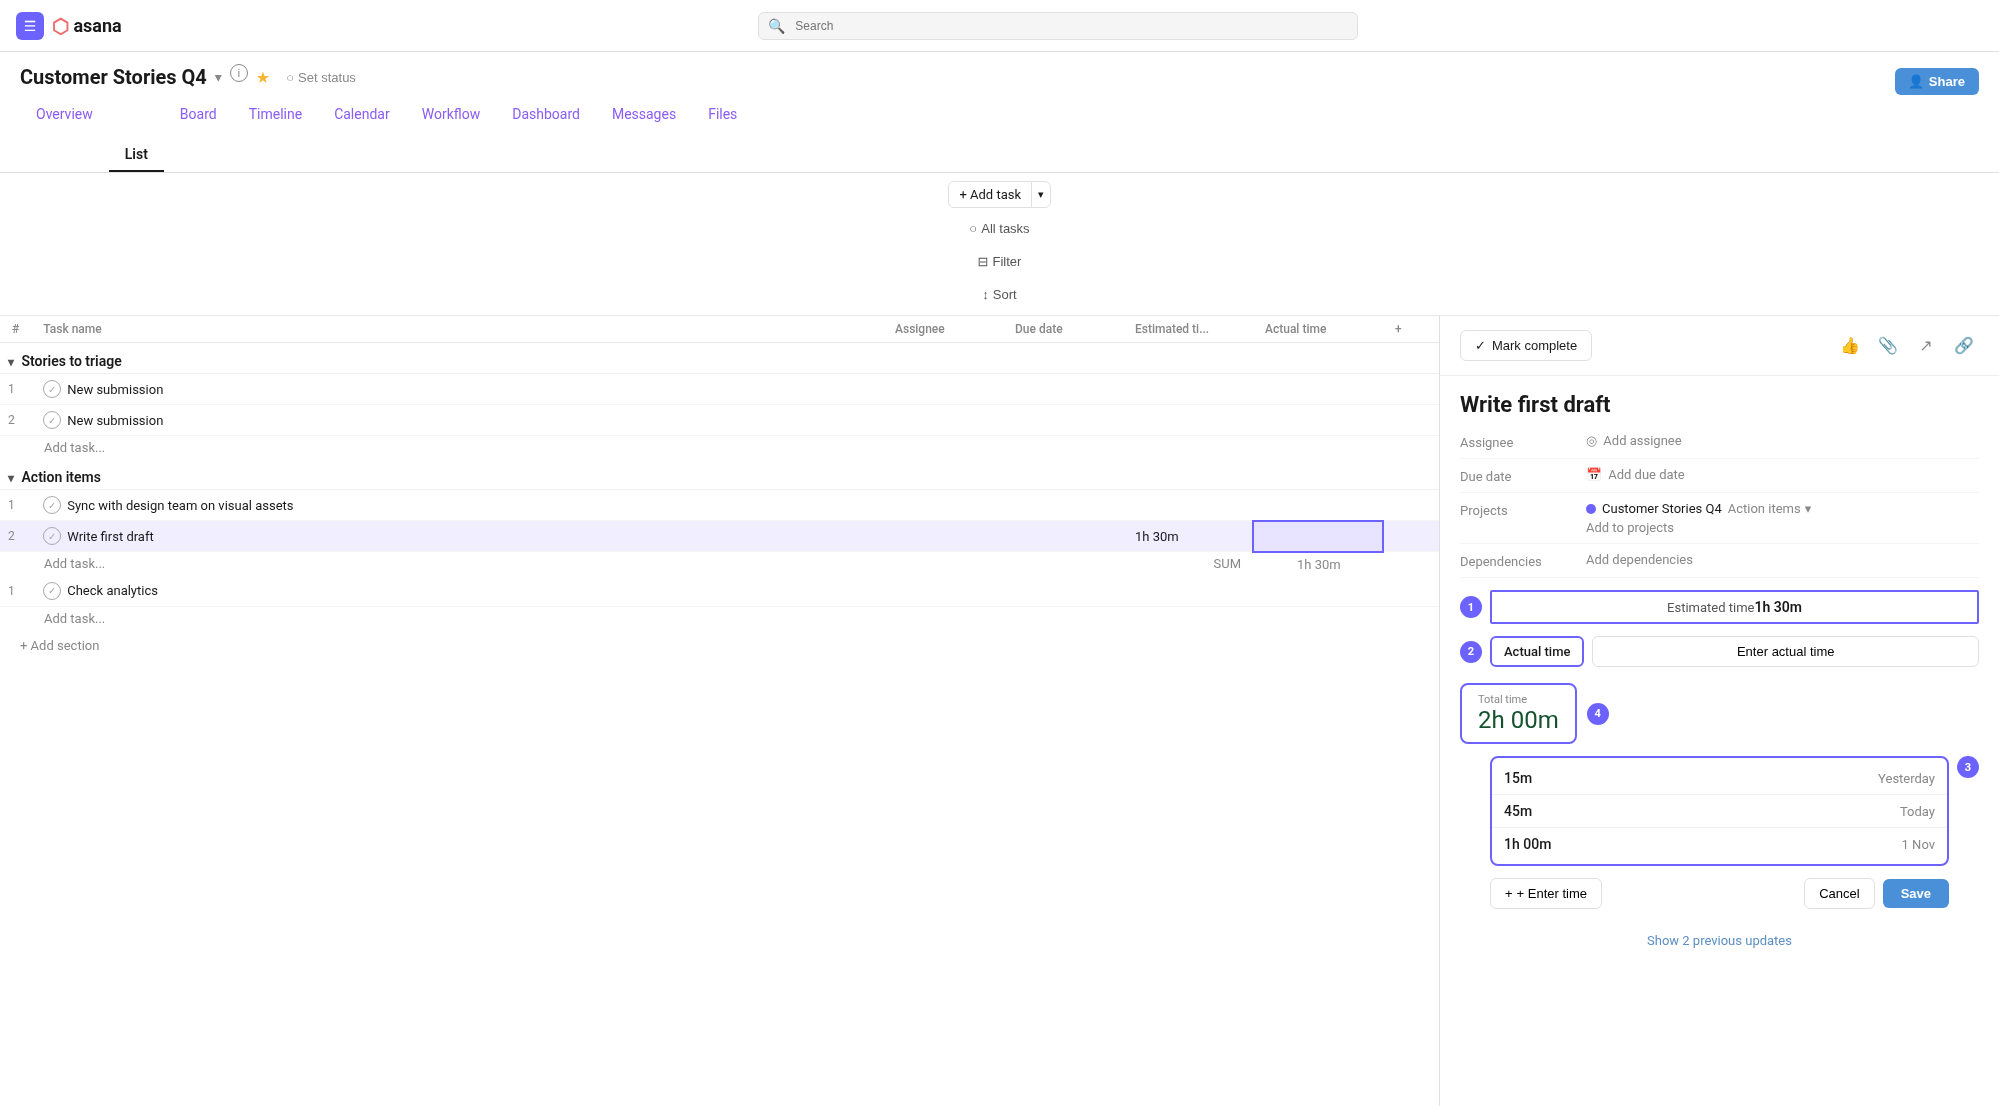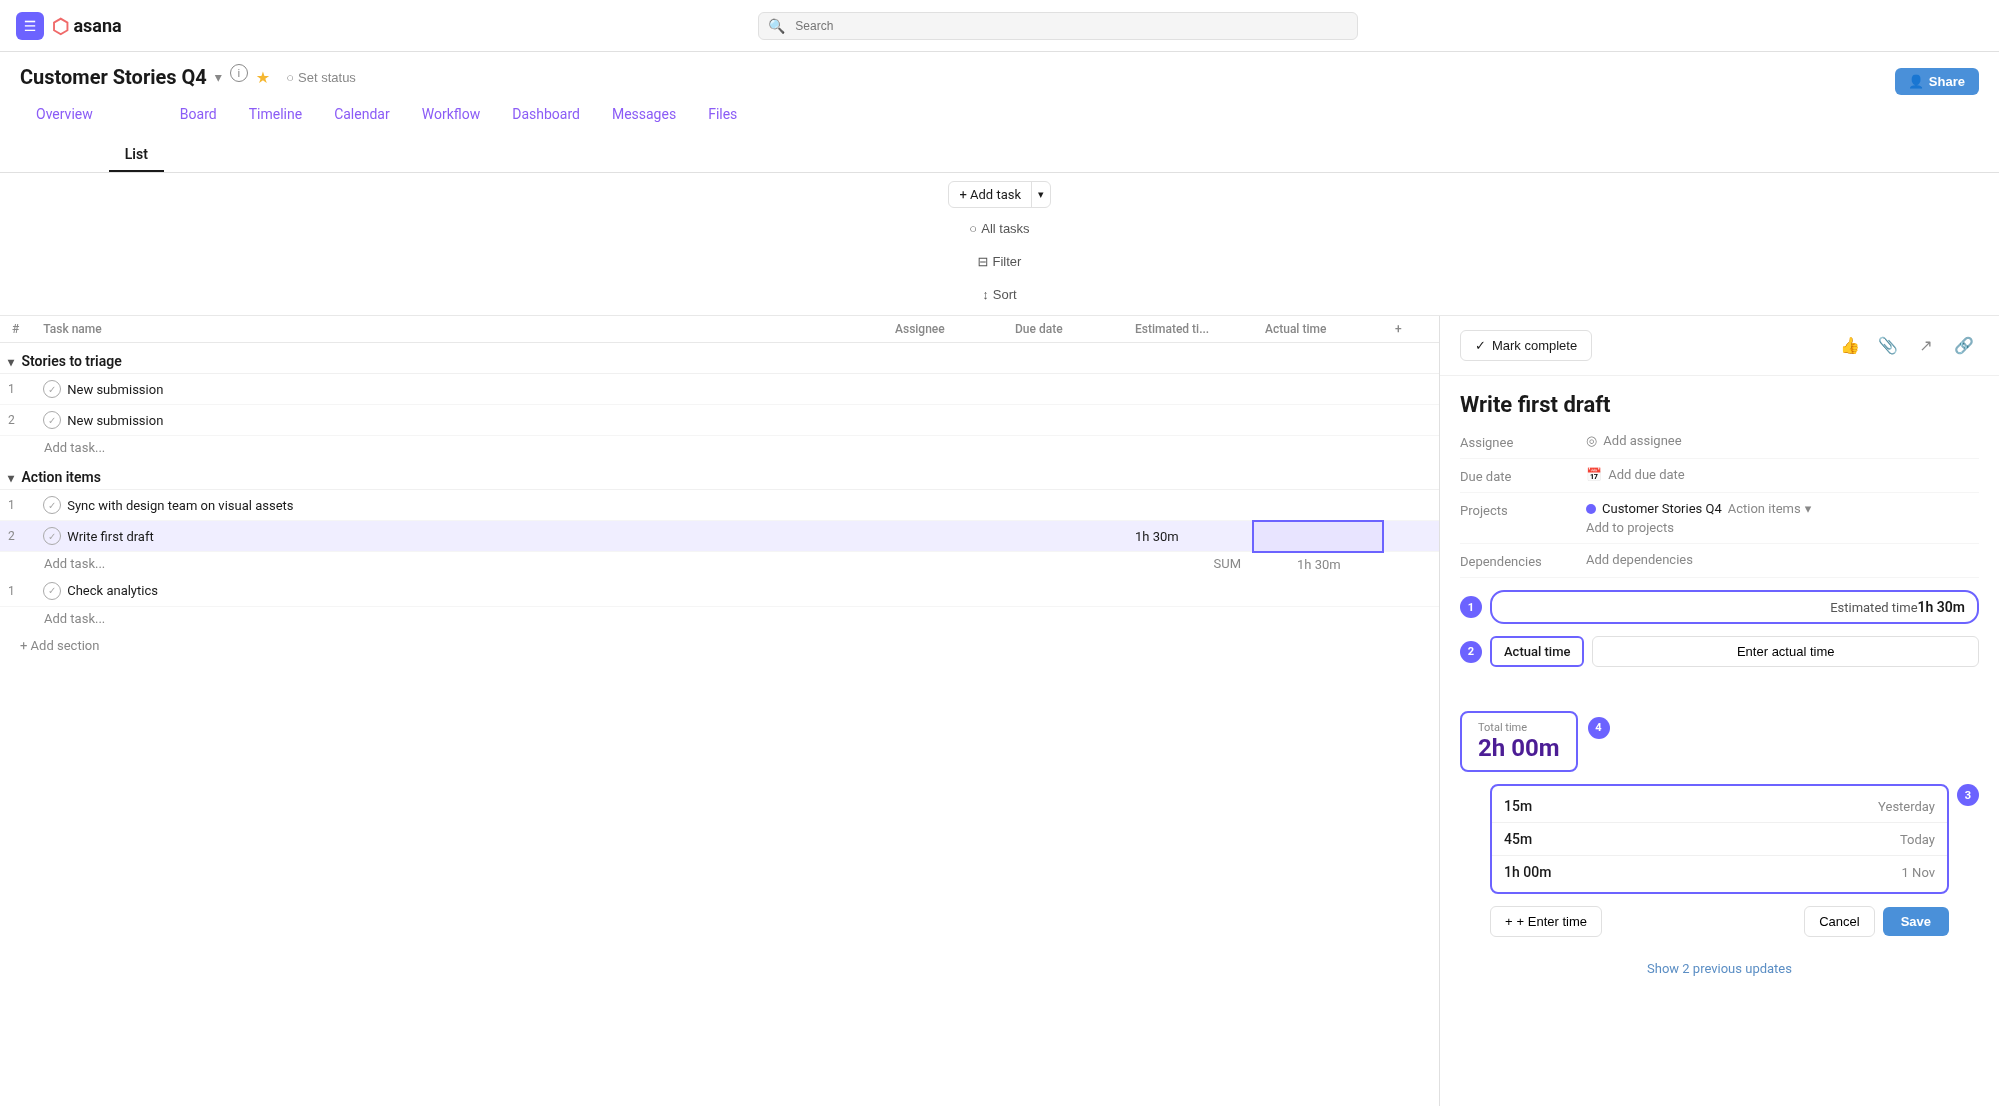--- a/index.html
+++ b/index.html
@@ -89,34 +89,34 @@
     .action-items-tag { display: flex; align-items: center; gap: 4px; color: #888; cursor: pointer; font-size: 13px; }
 
     
     .time-section { padding: 12px 20px; }
 
     
     .num-circle { width: 22px; height: 22px; border-radius: 50%; background: #6c63ff; color: #fff; font-size: 11px; font-weight: 700; display: inline-flex; align-items: center; justify-content: center; flex-shrink: 0; }
 
     
     .est-time-row { display: flex; align-items: center; gap: 8px; margin-bottom: 12px; }
-    .est-time-box { flex: 1; border: 2px solid #6c63ff; border-radius: 14px; padding: 7px 12px; display: flex; align-items: center; justify-content: flex-end; }
+    .est-time-box { flex: 1; border: 2px solid #6c63ff; border-radius: 2px; padding: 7px 12px; display: flex; align-items: center; justify-content: center; }
     .est-time-label { font-size: 13px; color: #555; }
     .est-time-value { font-size: 14px; font-weight: 600; color: #1a1a1a; }
 
     
     .actual-time-row { display: flex; align-items: center; gap: 8px; margin-bottom: 16px; }
     .actual-time-tag { border: 2px solid #6c63ff; border-radius: 6px; padding: 6px 12px; font-size: 13px; font-weight: 500; color: #1a1a1a; cursor: pointer; }
     .enter-actual-btn { flex: 1; padding: 7px 14px; border: 1px solid #e0e0e0; border-radius: 6px; background: #fff; font-size: 13px; cursor: pointer; text-align: center; }
 
     
     .total-time-section { display: flex; align-items: center; gap: 10px; margin-bottom: 12px; }
-    .total-time-box { border: 2px solid #6c63ff; border-radius: 8px; padding: 8px 16px; margin-top: 28px; }
+    .total-time-box { border: 2px solid #6c63ff; border-radius: 8px; padding: 8px 16px; }
     .total-time-label { font-size: 11px; color: #888; }
-    .total-time-value { font-size: 24px; font-weight: 700; color: #4c1d95; }
+    .total-time-value { font-size: 24px; font-weight: 400; color: #14532d; }
 
     
     .time-entries-group { border: 2px solid #6c63ff; border-radius: 8px; padding: 4px 0; margin-bottom: 12px; }
     .time-entry-row { display: flex; align-items: center; padding: 8px 12px; justify-content: space-between; border-bottom: 1px solid #f0f0f0; }
     .time-entry-row:last-child { border-bottom: none; }
     .time-entry-amount { font-size: 14px; font-weight: 500; color: #1a1a1a; }
     .time-entry-date { font-size: 13px; color: #888; }
 
     
     .time-actions { display: flex; align-items: center; gap: 8px; margin-top: 12px; }

